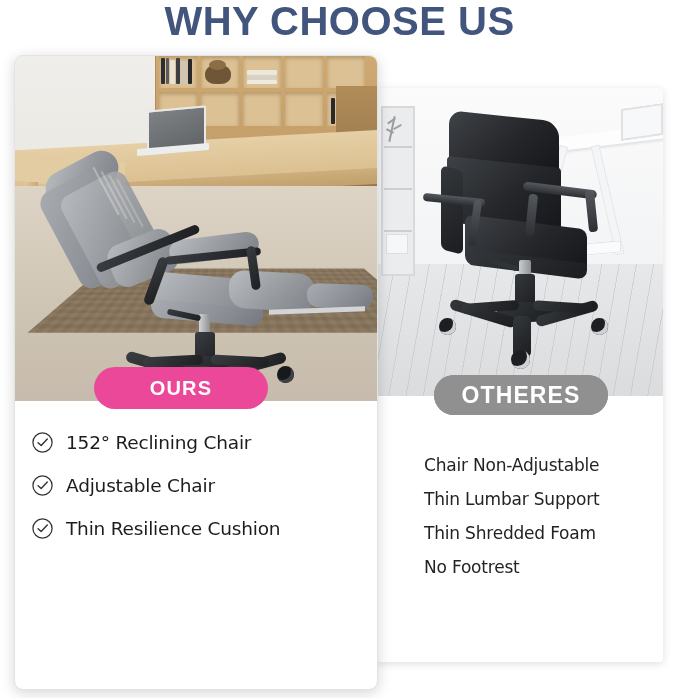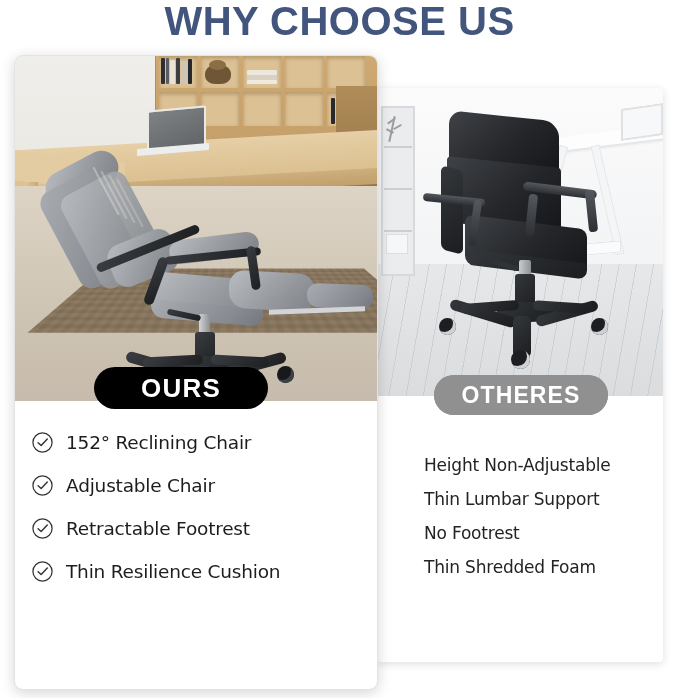--- a/index.html
+++ b/index.html
@@ -62,22 +62,22 @@
     display:flex;align-items:center;justify-content:center;
     font-family:"Liberation Sans","DejaVu Sans",sans-serif;
     font-weight:bold;
     color:#ffffff;
     border-radius:40px;
     z-index:9;
     white-space:nowrap;
   }
   .badge-ours{
     left:93px;top:366px;width:174px;height:42px;
-    background:#000000;
-    font-size:26px;letter-spacing:1.2px;
+    background:#ec4899;
+    font-size:20px;letter-spacing:1.2px;
   }
   .badge-others{
     left:434px;top:375px;width:174px;height:40px;
     background:#909090;
     font-size:23px;letter-spacing:1.1px;
   }
 
   
   .list-ours{
     position:absolute;left:30px;top:422px;width:345px;z-index:8;
@@ -242,30 +242,30 @@
     </div>
   </div>
 
   <div class="badge badge-others" style="left:57px;top:287px;">OTHERES</div>
 </div>
 
 <div class="badge badge-others" style="z-index:7;">OTHERES</div>
 
 <div class="list-others">
   <div class="con-row">
-    <span class="con-label">Height Non-Adjustable</span>
+    <span class="con-label">Chair Non-Adjustable</span>
   </div>
   <div class="con-row">
     <span class="con-label">Thin Lumbar Support</span>
   </div>
   <div class="con-row">
+    <span class="con-label">Thin Shredded Foam</span>
+  </div>
+  <div class="con-row">
     <span class="con-label">No Footrest</span>
-  </div>
-  <div class="con-row">
-    <span class="con-label">Thin Shredded Foam</span>
   </div>
 </div>
 
 <div class="panel-ours">
   <div class="photo-ours">
     <div class="p1-wall"></div>
 
     <div class="p1-shelf">
       <div class="cell" style="left:4px;top:2px;width:38px;height:32px;"></div>
       <div class="cell" style="left:46px;top:2px;width:38px;height:32px;"></div>
@@ -367,27 +367,20 @@
 
     <div class="feat-row">
       <svg class="feat-icon" viewBox="0 0 24 24">
         <circle cx="12" cy="12" r="10" fill="none" stroke="#333" stroke-width="1.3"></circle>
         <path d="M7.4 12.2 L10.6 15.2 L17 8.4" fill="none" stroke="#333" stroke-width="1.5" stroke-linecap="round" stroke-linejoin="round"></path>
       </svg>
       <span class="feat-label">Adjustable Chair</span>
     </div>
 
 
-    <div class="feat-row">
-      <svg class="feat-icon" viewBox="0 0 24 24">
-        <circle cx="12" cy="12" r="10" fill="none" stroke="#333" stroke-width="1.3"></circle>
-        <path d="M7.4 12.2 L10.6 15.2 L17 8.4" fill="none" stroke="#333" stroke-width="1.5" stroke-linecap="round" stroke-linejoin="round"></path>
-      </svg>
-      <span class="feat-label">Retractable Footrest</span>
-    </div>
 
     <div class="feat-row">
       <svg class="feat-icon" viewBox="0 0 24 24">
         <circle cx="12" cy="12" r="10" fill="none" stroke="#333" stroke-width="1.3"></circle>
         <path d="M7.4 12.2 L10.6 15.2 L17 8.4" fill="none" stroke="#333" stroke-width="1.5" stroke-linecap="round" stroke-linejoin="round"></path>
       </svg>
       <span class="feat-label">Thin Resilience Cushion</span>
     </div>
 
 

